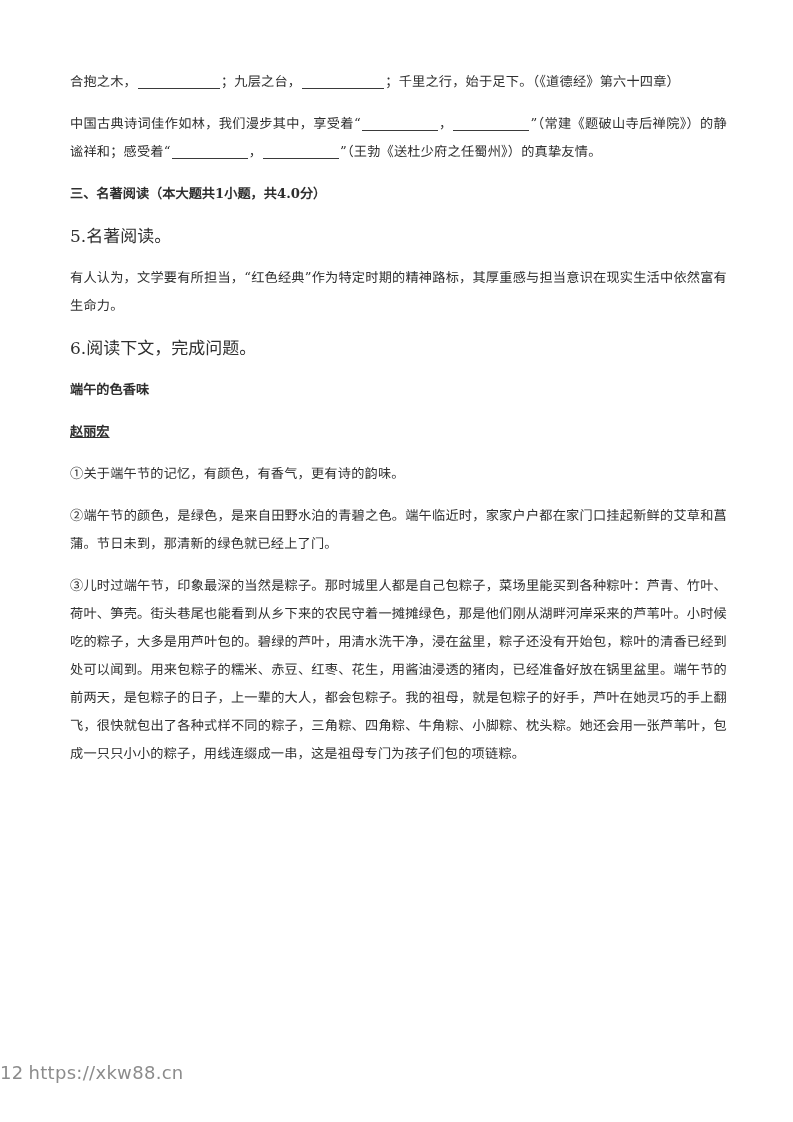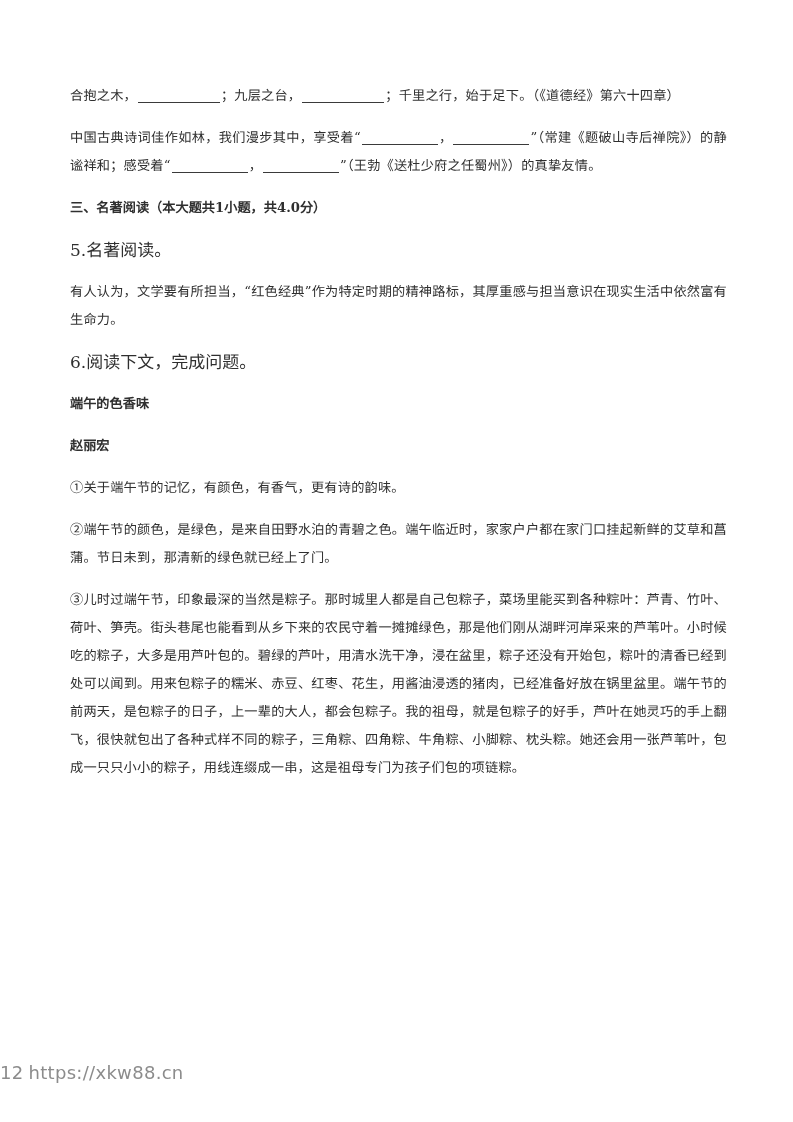--- a/index.html
+++ b/index.html
@@ -20,21 +20,21 @@
     position: absolute;
     left: 0;
     top: 0;
     width: 793px;
     height: 1122px;
     background: #fff;
   }
   .content {
     position: absolute;
     left: 70px;
-    top: 82px;
+    top: 68px;
     width: 657px;
   }
   .para {
     font-size: 13.2px;
     line-height: 28px;
     text-align: justify;
     text-justify: inter-ideograph;
     margin: 0 0 14px 0;
     letter-spacing: 0.2px;
     color: #2f2f2f;
@@ -58,20 +58,21 @@
     margin: 0 0 14px 0;
     color: #2f2f2f;
     font-weight: 600;
   }
   .article-author {
     font-size: 13.2px;
     line-height: 28px;
     margin: 0 0 14px 0;
     color: #2f2f2f;
     font-weight: 600;
+    text-decoration: underline;
   }
   .blank {
     display: inline-block;
     border-bottom: 1.1px solid #3a3a3a;
     height: 14px;
     vertical-align: -3px;
     margin: 0 1px;
   }
   .blank.w-long { width: 82px; }
   .blank.w-mid  { width: 76px; }

